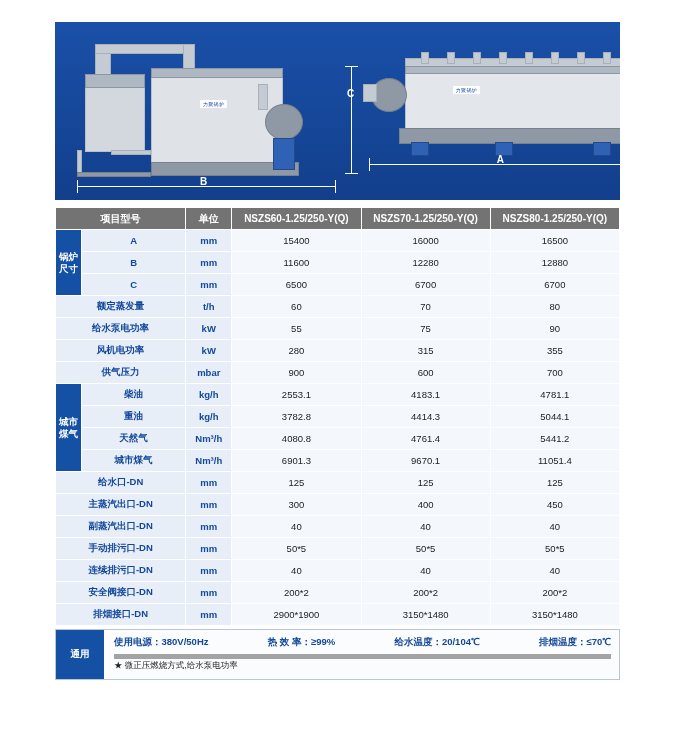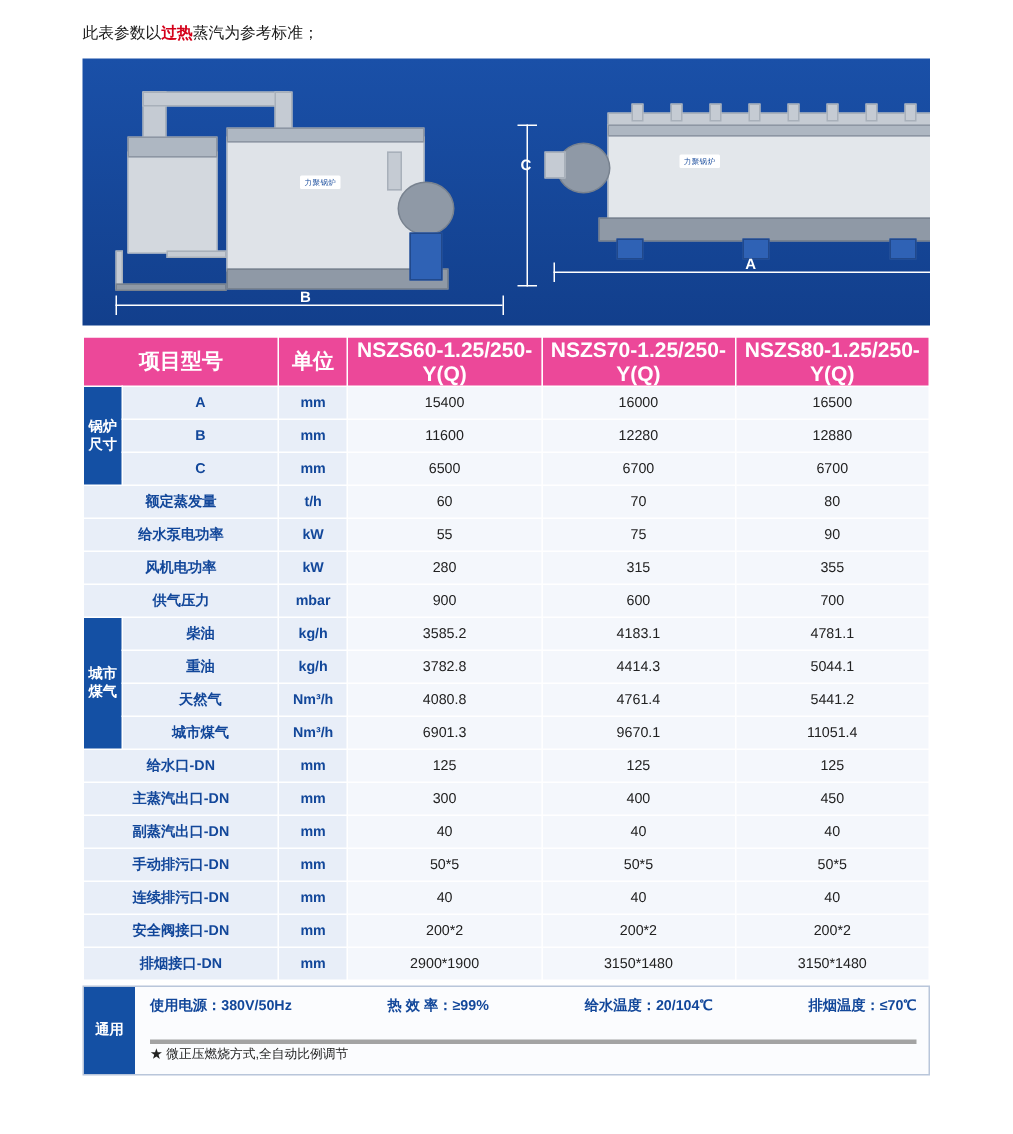--- a/index.html
+++ b/index.html
@@ -97,23 +97,23 @@
     table-layout: fixed;
   }
   table.spec td, table.spec th {
     border: 1px solid #ffffff;
     text-align: center;
     vertical-align: middle;
     height: 21px;
     padding: 0;
   }
   thead th {
-    background: #ec4899;
+    background: #737373;
     color: #ffffff;
-    font-size: 14px;
+    font-size: 10px;
     font-weight: bold;
     height: 25px;
   }
   .col-name { width: 104px; }
   .col-unit { width: 46px; }
   .col-grp  { width: 26px; }
   .col-val  { width: 129px; }
 
   td.rowname {
     background: #e8eef8;
@@ -145,59 +145,58 @@
   
   .notes {
     width: 565px;
     margin-top: 3px;
     border: 1px solid #b9c6da;
     box-sizing: border-box;
     display: flex;
     background: #fbfcfe;
   }
   .notes-label {
-    width: 34px;
+    width: 48px;
     background: #1450a4;
     color: #fff;
     font-size: 9.5px;
     font-weight: bold;
     display: flex;
     align-items: center;
     justify-content: center;
     line-height: 12px;
     text-align: center;
   }
   .notes-body {
     flex: 1;
     padding: 6px 8px 7px 10px;
   }
   .notes-row1 {
     display: flex;
     justify-content: space-between;
     font-size: 9.5px;
     font-weight: bold;
     color: #12479a;
-    padding-bottom: 16px;
-    border-bottom: 3px solid #a3a3a3;
+    padding-bottom: 5px;
+    border-bottom: 5px solid #a3a3a3;
   }
   .notes-row1 span { white-space: nowrap; }
   .note-line {
     font-size: 8.5px;
     line-height: 12.5px;
     color: #222;
   }
   .note-line:first-child { margin-top: 4px; }
 </style>
 </head>
 <body>
 
 <div class="page">
 
   <div class="intro">
-    <div><span>此表参数以</span><span class="hl">过热</span><span>蒸汽为参考标准；</span></div>
   </div>
 
   <div class="figure">
 
     <div class="fig-half fig-left">
 
       <div class="lb-body lb-mid" style="left:40px; top:22px; width:14px; height:46px;"></div>
       <div class="lb-body lb-mid" style="left:40px; top:22px; width:96px; height:8px;"></div>
       <div class="lb-body lb-mid" style="left:128px; top:22px; width:10px; height:30px;"></div>
 
@@ -331,21 +330,21 @@
         <td class="value">600</td>
         <td class="value">700</td>
       </tr>
 
       <tr>
         <td class="group" rowspan="4">
           <span>城市煤气</span>
         </td>
         <td class="rowname">柴油</td>
         <td class="unit">kg/h</td>
-        <td class="value">3585.2</td>
+        <td class="value">2553.1</td>
         <td class="value">4183.1</td>
         <td class="value">4781.1</td>
       </tr>
       <tr>
         <td class="rowname">重油</td>
         <td class="unit">kg/h</td>
         <td class="value">3782.8</td>
         <td class="value">4414.3</td>
         <td class="value">5044.1</td>
       </tr>
@@ -418,17 +417,17 @@
 
   <div class="notes">
     <div class="notes-label">通用</div>
     <div class="notes-body">
       <div class="notes-row1">
         <span>使用电源：380V/50Hz</span>
         <span>热 效 率：≥99%</span>
         <span>给水温度：20/104℃</span>
         <span>排烟温度：≤70℃</span>
       </div>
-      <div class="note-line">★ 微正压燃烧方式,全自动比例调节</div>
+      <div class="note-line">★ 微正压燃烧方式,给水泵电功率</div>
     </div>
   </div>
 
 </div>
 
 </body></html>

